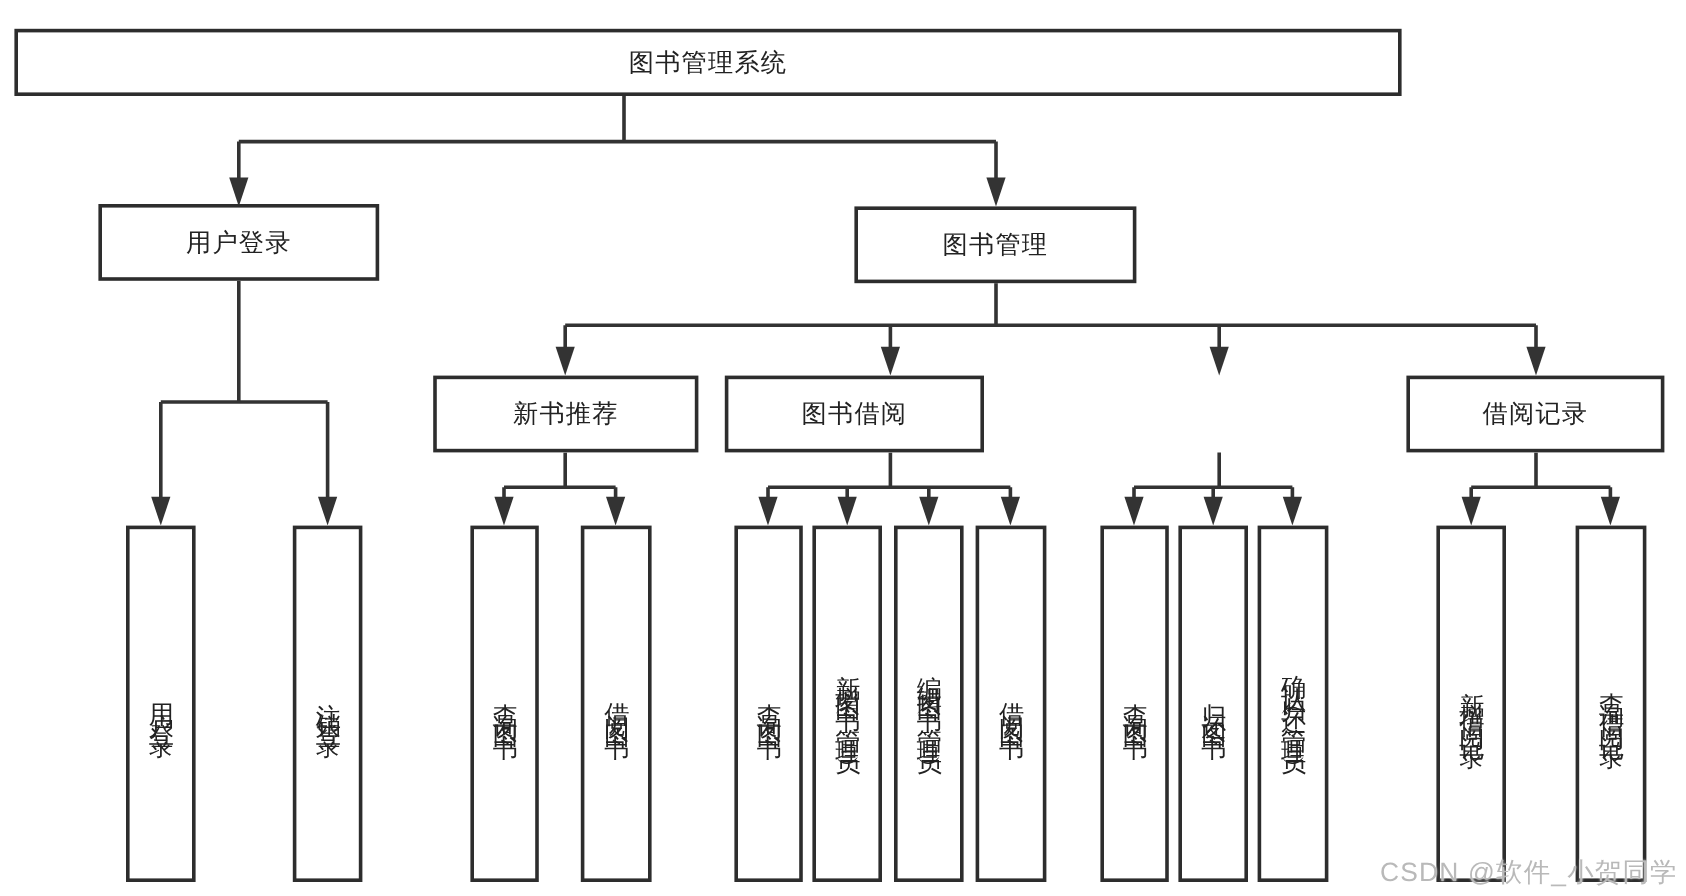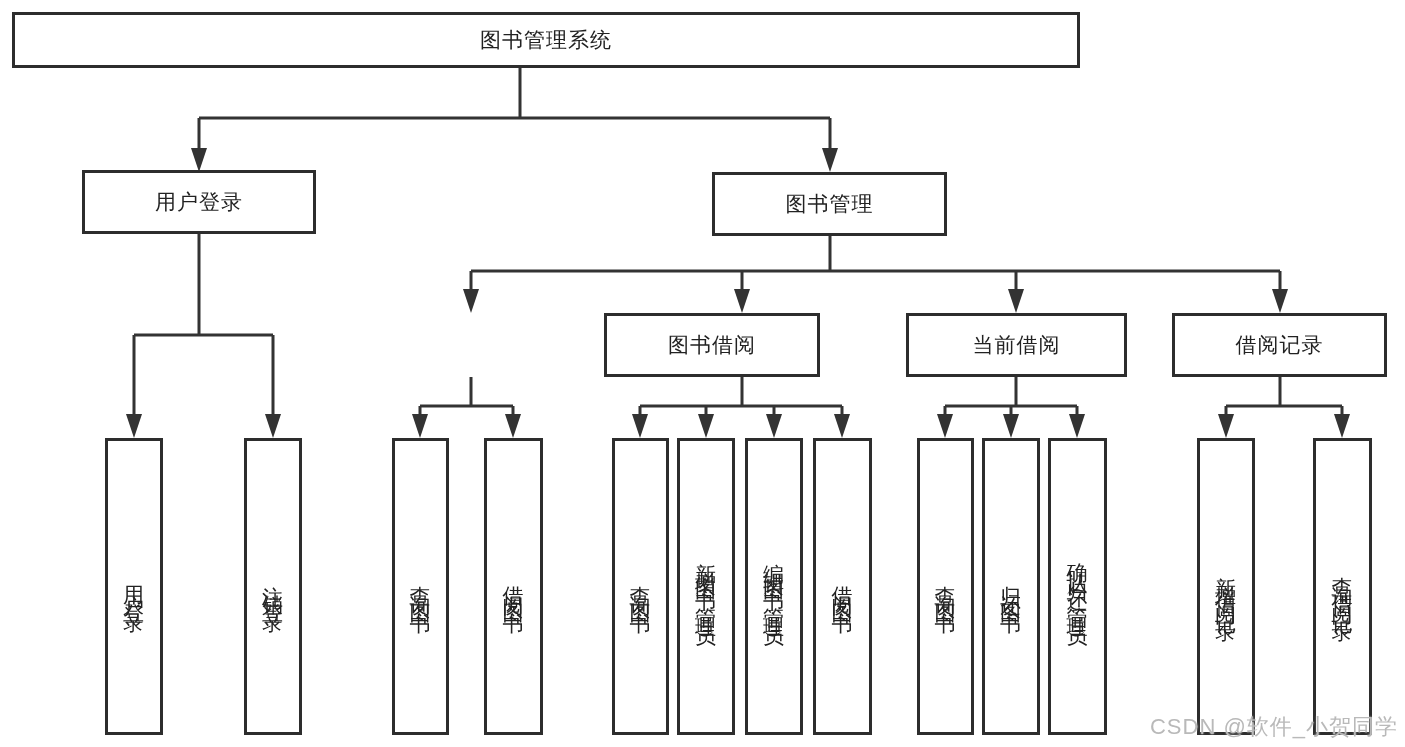--- a/index.html
+++ b/index.html
@@ -79,36 +79,36 @@
     <polygon class="tip" points="698,414 714,414 706,438"></polygon>
     <polygon class="tip" points="766,414 782,414 774,438"></polygon>
     <polygon class="tip" points="834,414 850,414 842,438"></polygon>
     <polygon class="tip" points="937,414 953,414 945,438"></polygon>
     <polygon class="tip" points="1003,414 1019,414 1011,438"></polygon>
     <polygon class="tip" points="1069,414 1085,414 1077,438"></polygon>
     <polygon class="tip" points="1218,414 1234,414 1226,438"></polygon>
     <polygon class="tip" points="1334,414 1350,414 1342,438"></polygon>
   </svg>
 
-  <div class="box hbox" style="left:12px;top:12px;width:1068px;height:56px">
+  <div class="box hbox" style="left:12px;top:24px;width:1156px;height:56px">
     <span class="lbl">图书管理系统</span>
   </div>
 
   <div class="box hbox" style="left:82px;top:170px;width:234px;height:64px">
     <span class="lbl">用户登录</span>
   </div>
   <div class="box hbox" style="left:712px;top:172px;width:235px;height:64px">
     <span class="lbl">图书管理</span>
   </div>
 
+  <div class="box hbox" style="left:361px;top:313px;width:221px;height:64px">
+    <span class="lbl">新书推荐</span>
+  </div>
   <div class="box hbox" style="left:604px;top:313px;width:216px;height:64px">
     <span class="lbl">图书借阅</span>
-  </div>
-  <div class="box hbox" style="left:906px;top:313px;width:221px;height:64px">
-    <span class="lbl">当前借阅</span>
   </div>
   <div class="box hbox" style="left:1172px;top:313px;width:215px;height:64px">
     <span class="lbl">借阅记录</span>
   </div>
 
   <div class="box vbox" style="left:105px;top:438px;width:58px;height:297px">
     <span class="lbl">用户登录</span>
   </div>
   <div class="box vbox" style="left:244px;top:438px;width:58px;height:297px">
     <span class="lbl">注销登录</span>

